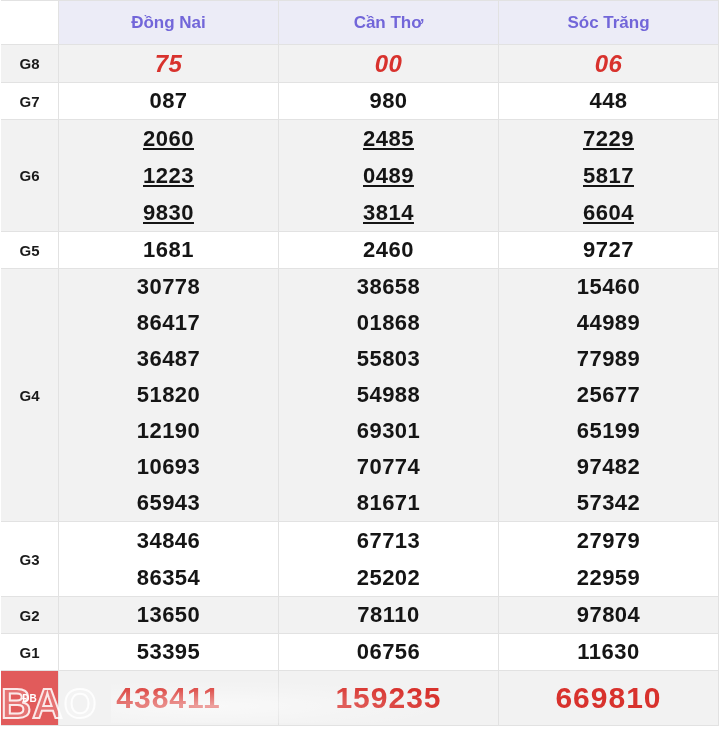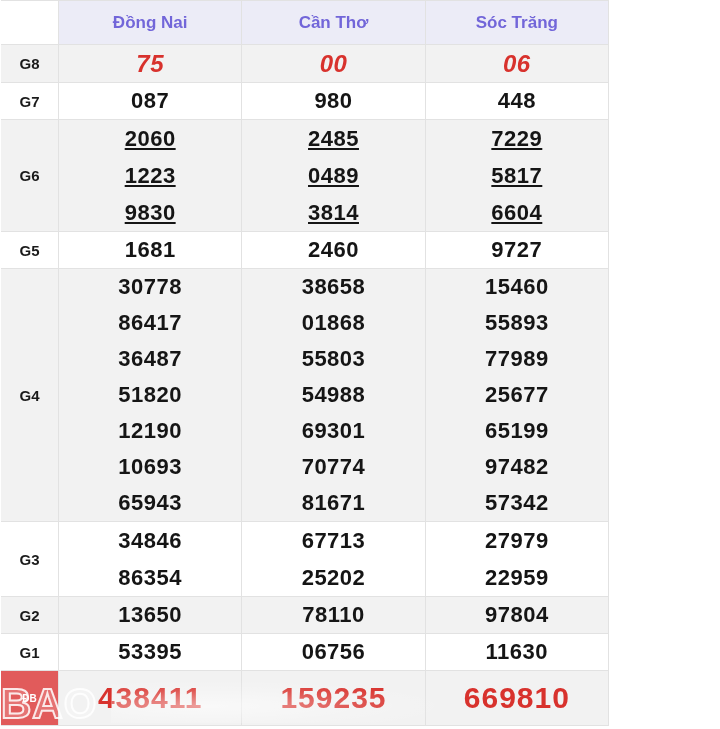--- a/index.html
+++ b/index.html
@@ -2,21 +2,21 @@
 <html style="--purple: #7266d9; --headerBg: #ececf7; --red: #d8322d; --dbBg: #e15b5b; --border: #e2e2e2;"><head>
 <meta charset="utf-8">
 <style>
   html, body {
     margin: 0;
     padding: 0;
     background: #ffffff;
     font-family: "Liberation Sans", "DejaVu Sans", sans-serif;
   }
   .lottery-table {
-    width: 608px;
+    width: 718px;
     margin: 0 0 0 1px;
     border-top: 1px solid var(--border, #e2e2e2);
     border-right: 1px solid var(--border, #e2e2e2);
     box-sizing: border-box;
   }
   .row {
     display: flex;
     border-bottom: 1px solid var(--border, #e2e2e2);
     box-sizing: border-box;
     background: #ffffff;
@@ -204,21 +204,21 @@
       <div class="line">38658</div>
       <div class="line">01868</div>
       <div class="line">55803</div>
       <div class="line">54988</div>
       <div class="line">69301</div>
       <div class="line">70774</div>
       <div class="line">81671</div>
     </div>
     <div class="col">
       <div class="line">15460</div>
-      <div class="line">55893</div>
+      <div class="line">44989</div>
       <div class="line">77989</div>
       <div class="line">25677</div>
       <div class="line">65199</div>
       <div class="line">97482</div>
       <div class="line">57342</div>
     </div>
   </div>
 
   <div class="row g3">
     <div class="label">G3</div>

